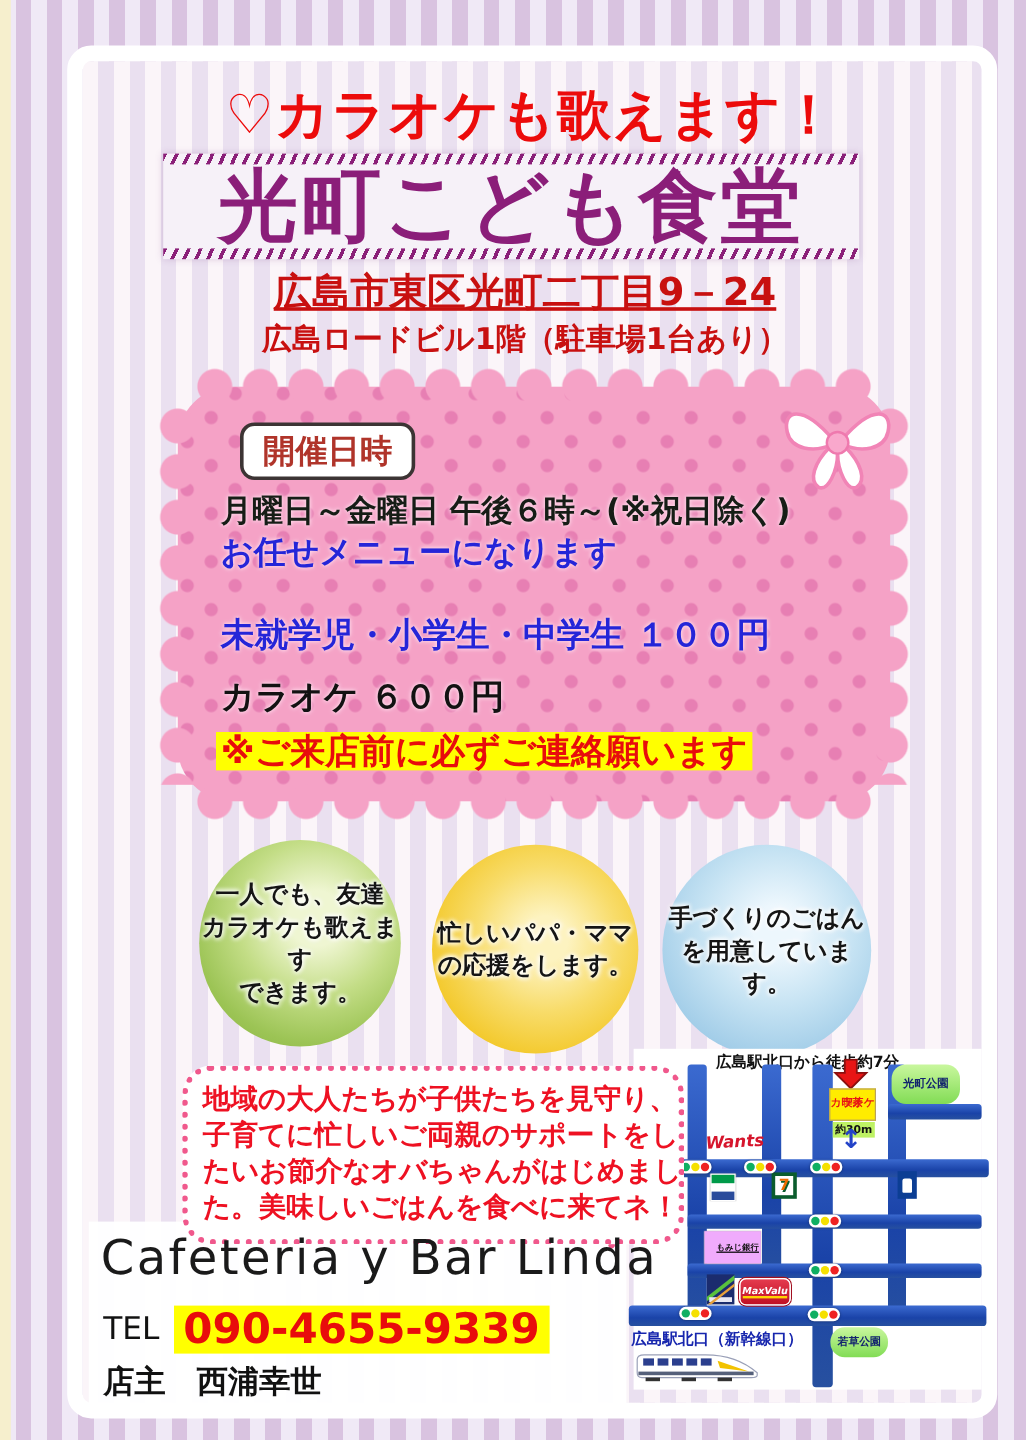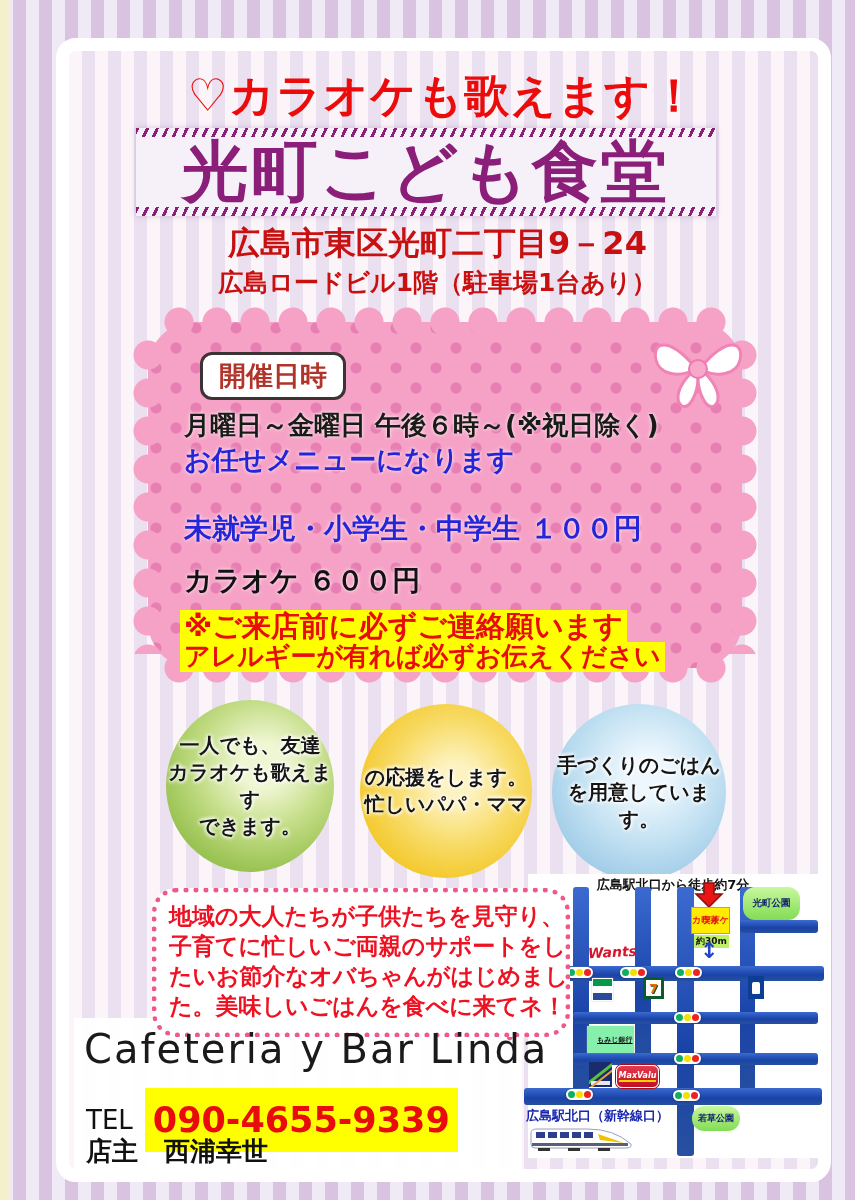--- a/index.html
+++ b/index.html
@@ -15,21 +15,21 @@
     color:#ec0b0b;z-index:2;letter-spacing:1px;}
 
   .banner{left:136px;top:128px;width:580px;height:88px;background:#f6f1f8;z-index:2;
     display:flex;align-items:center;justify-content:center;box-shadow:0 0 6px rgba(120,60,130,.25);}
   .banner::before,.banner::after{content:"";position:absolute;left:0;right:0;height:9px;
     background:repeating-linear-gradient(115deg,#8a1f78 0 3px,transparent 3px 9px);}
   .banner::before{top:0;}
   .banner::after{bottom:0;}
   .banner-title{font-size:66px;font-weight:bold;color:#8b1e79;letter-spacing:3px;white-space:nowrap;}
 
-  .address1{left:60px;right:40px;top:222px;text-align:center;font-size:32px;font-weight:bold;color:#c81010;z-index:2;}
+  .address1{left:60px;right:40px;top:222px;text-align:center;font-size:32px;font-weight:bold;color:#c81010;z-index:2;text-decoration:underline;}
   .address2{left:60px;right:40px;top:266px;text-align:center;font-size:25px;font-weight:bold;color:#c81010;z-index:2;}
 
   .pink-box{left:148px;top:322px;width:594px;height:346px;border-radius:46px;z-index:1;
     background-color:#f5a2c6;
     background-image:radial-gradient(#e77fb3 5px,rgba(0,0,0,0) 6px),radial-gradient(#e77fb3 5px,rgba(0,0,0,0) 6px);
     background-size:40px 40px;background-position:8px 6px,28px 26px;}
   .pink-box::before,.pink-box::after{content:"";position:absolute;left:12px;right:12px;height:30px;
     background-image:radial-gradient(circle at 19px 15px,#f5a2c6 0 14px,rgba(0,0,0,0) 15px);
     background-size:38px 30px;background-repeat:repeat-x;}
   .pink-box::before{top:-15px;}
@@ -68,21 +68,21 @@
   .white-panel{left:74px;top:1018px;width:448px;height:152px;background:rgba(255,255,255,.95);z-index:1;}
 
   .bubble{left:152px;top:888px;width:386px;background:#ffffff;border:5px dotted #f0588c;border-radius:24px;
     padding:9px 10px 10px 12px;color:#ee1122;font-size:23px;font-weight:bold;line-height:1.3;z-index:3;white-space:nowrap;}
   .bubble-tail{left:492px;top:1004px;width:26px;height:26px;background:#fff;transform:rotate(38deg);
     border-right:5px dotted #f0588c;border-bottom:5px dotted #f0588c;z-index:2;}
 
   .shop-name{left:84px;top:1026px;font-size:40px;color:#1a1a1a;letter-spacing:2px;z-index:3;white-space:nowrap;}
   .tel-row{left:86px;top:1088px;z-index:3;display:flex;align-items:center;}
   .tel-label{font-size:26px;font-weight:normal;color:#111;}
-  .tel-number{margin-left:12px;font-size:35px;font-weight:bold;color:#e80c0c;background:#ffff00;padding:12px 8px;}
+  .tel-number{margin-left:12px;font-size:35px;font-weight:bold;color:#e80c0c;background:#ffff00;padding:0 8px;}
   .owner{left:86px;top:1134px;font-size:26px;font-weight:bold;color:#111;z-index:3;}
 
   
   .map{left:528px;top:874px;width:290px;height:284px;background:#ffffff;z-index:2;overflow:visible;}
   .map *{position:absolute;box-sizing:border-box;}
   .map-title{left:0;right:0;top:2px;text-align:center;font-size:13px;font-weight:bold;color:#111;white-space:nowrap;}
   .road{background:linear-gradient(#3b6ad0 0%,#1a43a8 60%,#27509f 100%);border-radius:3px;}
   .rv1{left:45px;top:13px;width:16px;height:218px;}
   .rv2{left:107px;top:13px;width:16px;height:178px;}
   .rv3{left:149px;top:13px;width:17px;height:269px;}
@@ -103,21 +103,21 @@
   .park2{left:164px;top:232px;width:48px;height:25px;font-size:9px;}
   .wants{left:60px;top:70px;font-size:14px;font-weight:bold;font-style:italic;color:#d6152c;transform:rotate(-3deg);}
   .fm-sign{left:64px;top:104px;width:21px;height:23px;background:#fff;box-shadow:0 0 1px #999;}
   .fm-sign .g{left:1px;right:1px;top:1px;height:7px;background:#009a49;}
   .fm-sign .b{left:1px;right:1px;bottom:1px;height:7px;background:#2a4b9b;}
   .sev{left:115px;top:103px;width:21px;height:22px;background:#0b5c2d;display:flex;align-items:center;justify-content:center;}
   .sev i{position:static;width:15px;height:16px;background:#fff;display:flex;align-items:center;justify-content:center;
     font-style:normal;font-weight:bold;font-size:13px;color:#ef6c00;text-shadow:1px 1px 0 #0b5c2d;}
   .lawson{left:220px;top:102px;width:16px;height:23px;background:#0c3e94;display:flex;align-items:center;justify-content:center;}
   .lawson i{position:static;width:8px;height:12px;background:#fff;border-radius:2px 2px 1px 1px;}
-  .momiji{left:59px;top:152px;width:47px;height:27px;background:#86efac;display:flex;align-items:center;
+  .momiji{left:59px;top:152px;width:47px;height:27px;background:#f0abfc;display:flex;align-items:center;
     padding:2px 2px;box-shadow:0 0 1px #aaa;text-decoration:underline;}
   .momiji .logo{position:static;width:6px;height:6px;background:#e87b00;
     box-shadow:6px 0 0 #1a1a1a,0 6px 0 #1a1a1a,6px 6px 0 #e87b00;margin:0 8px 6px 0;}
   .momiji .txt{position:static;font-size:7px;font-weight:bold;color:#111;white-space:nowrap;}
   .edion{left:61px;top:188px;width:23px;height:25px;background:#1b2c6e;overflow:hidden;}
   .edion::before{content:"";position:absolute;left:-4px;top:9px;width:34px;height:3px;background:#59c13d;transform:rotate(-38deg);}
   .edion::after{content:"";position:absolute;left:-2px;top:14px;width:34px;height:2px;background:#e8a13b;transform:rotate(-38deg);}
   .edion .tag{left:2px;right:2px;bottom:2px;height:4px;background:#e8e8f4;}
   .maxvalu{left:88px;top:191px;width:43px;height:23px;background:linear-gradient(#e43b4e,#c00f24);
     border:1px solid #fff;border-radius:6px;box-shadow:0 0 0 1px #a21020;
@@ -164,31 +164,30 @@
     <circle cx="50" cy="43" r="9" fill="#f9a8cc" stroke="#ef79ae" stroke-width="2"></circle>
   </svg>
 
   <div class="abs schedule-badge">開催日時</div>
   <div class="sline s-days">月曜日～金曜日 午後６時～(※祝日除く)</div>
   <div class="sline s-menu">お任せメニューになります</div>
   <div class="sline s-child">未就学児・小学生・中学生 １００円</div>
   <div class="sline s-adult">カラオケ ６００円</div>
   <div class="abs notice">
     <span class="n1">※ご来店前に必ずご連絡願います</span><br>
-    <span class="n2">アレルギーが有れば必ずお伝えください</span>
   </div>
 
   <div class="circle c-green">
     <span>一人でも、友達</span>
     <span>カラオケも歌えます</span>
     <span>できます。</span>
   </div>
   <div class="circle c-yellow">
+    <span>忙しいパパ・ママ</span>
     <span>の応援をします。</span>
-    <span>忙しいパパ・ママ</span>
   </div>
   <div class="circle c-blue">
     <span>手づくりのごはん</span>
     <span>を用意しています。</span>
   </div>
 
   <div class="abs white-panel"></div>
 
   <div class="abs bubble">
     <div>地域の大人たちが子供たちを見守り、</div>

